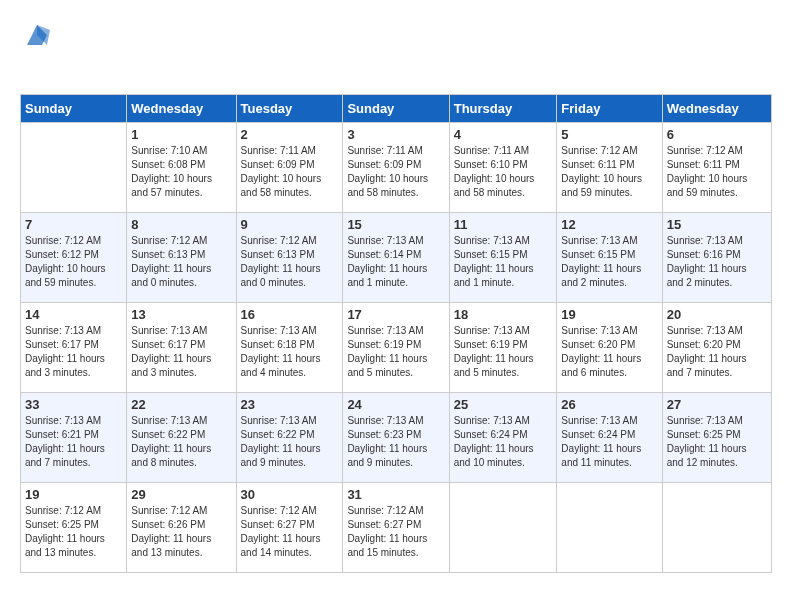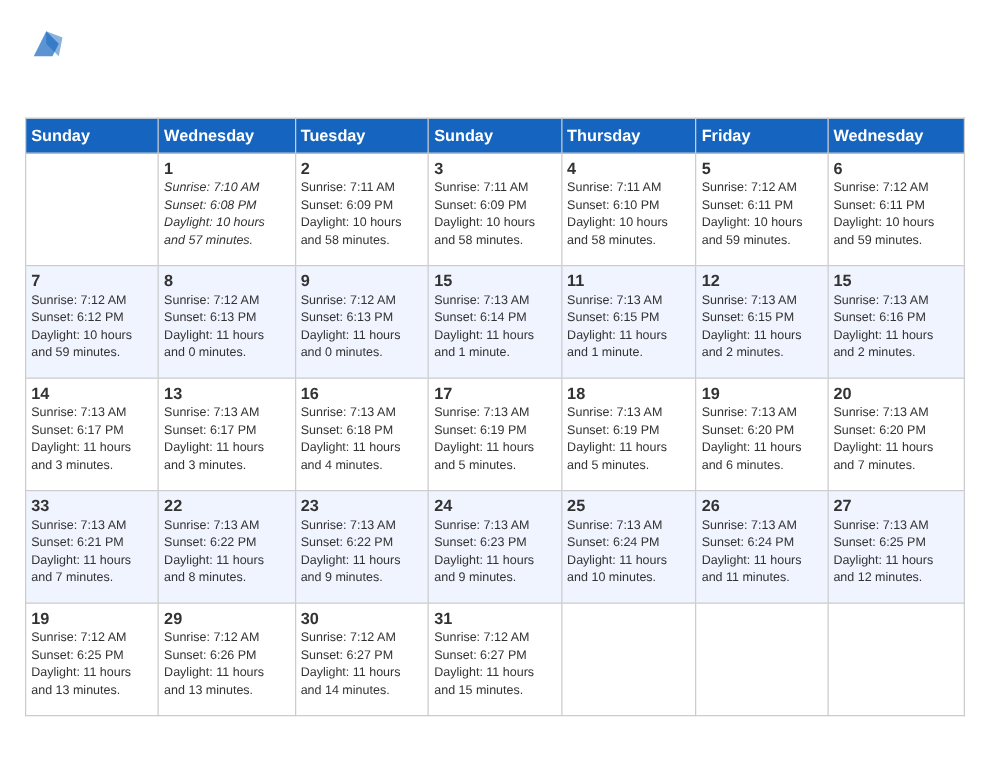--- a/index.html
+++ b/index.html
@@ -128,21 +128,21 @@
         <th>Thursday</th>
         <th>Friday</th>
         <th>Wednesday</th>
       </tr>
   </thead>
   <tbody id="calendar-body">
   <tr>
         <td class="empty-cell"></td>
         <td>
           <div class="day-number">1</div>
-          <div class="day-info" style="white-space: pre-line; font-style: italic;">Sunrise: 7:10 AM
+          <div class="day-info" style="white-space: pre-line;">Sunrise: 7:10 AM
 Sunset: 6:08 PM
 Daylight: 10 hours
 and 57 minutes.</div>
         </td>
         <td>
           <div class="day-number">2</div>
           <div class="day-info" style="white-space: pre-line;">Sunrise: 7:11 AM
 Sunset: 6:09 PM
 Daylight: 10 hours
 and 58 minutes.</div>

